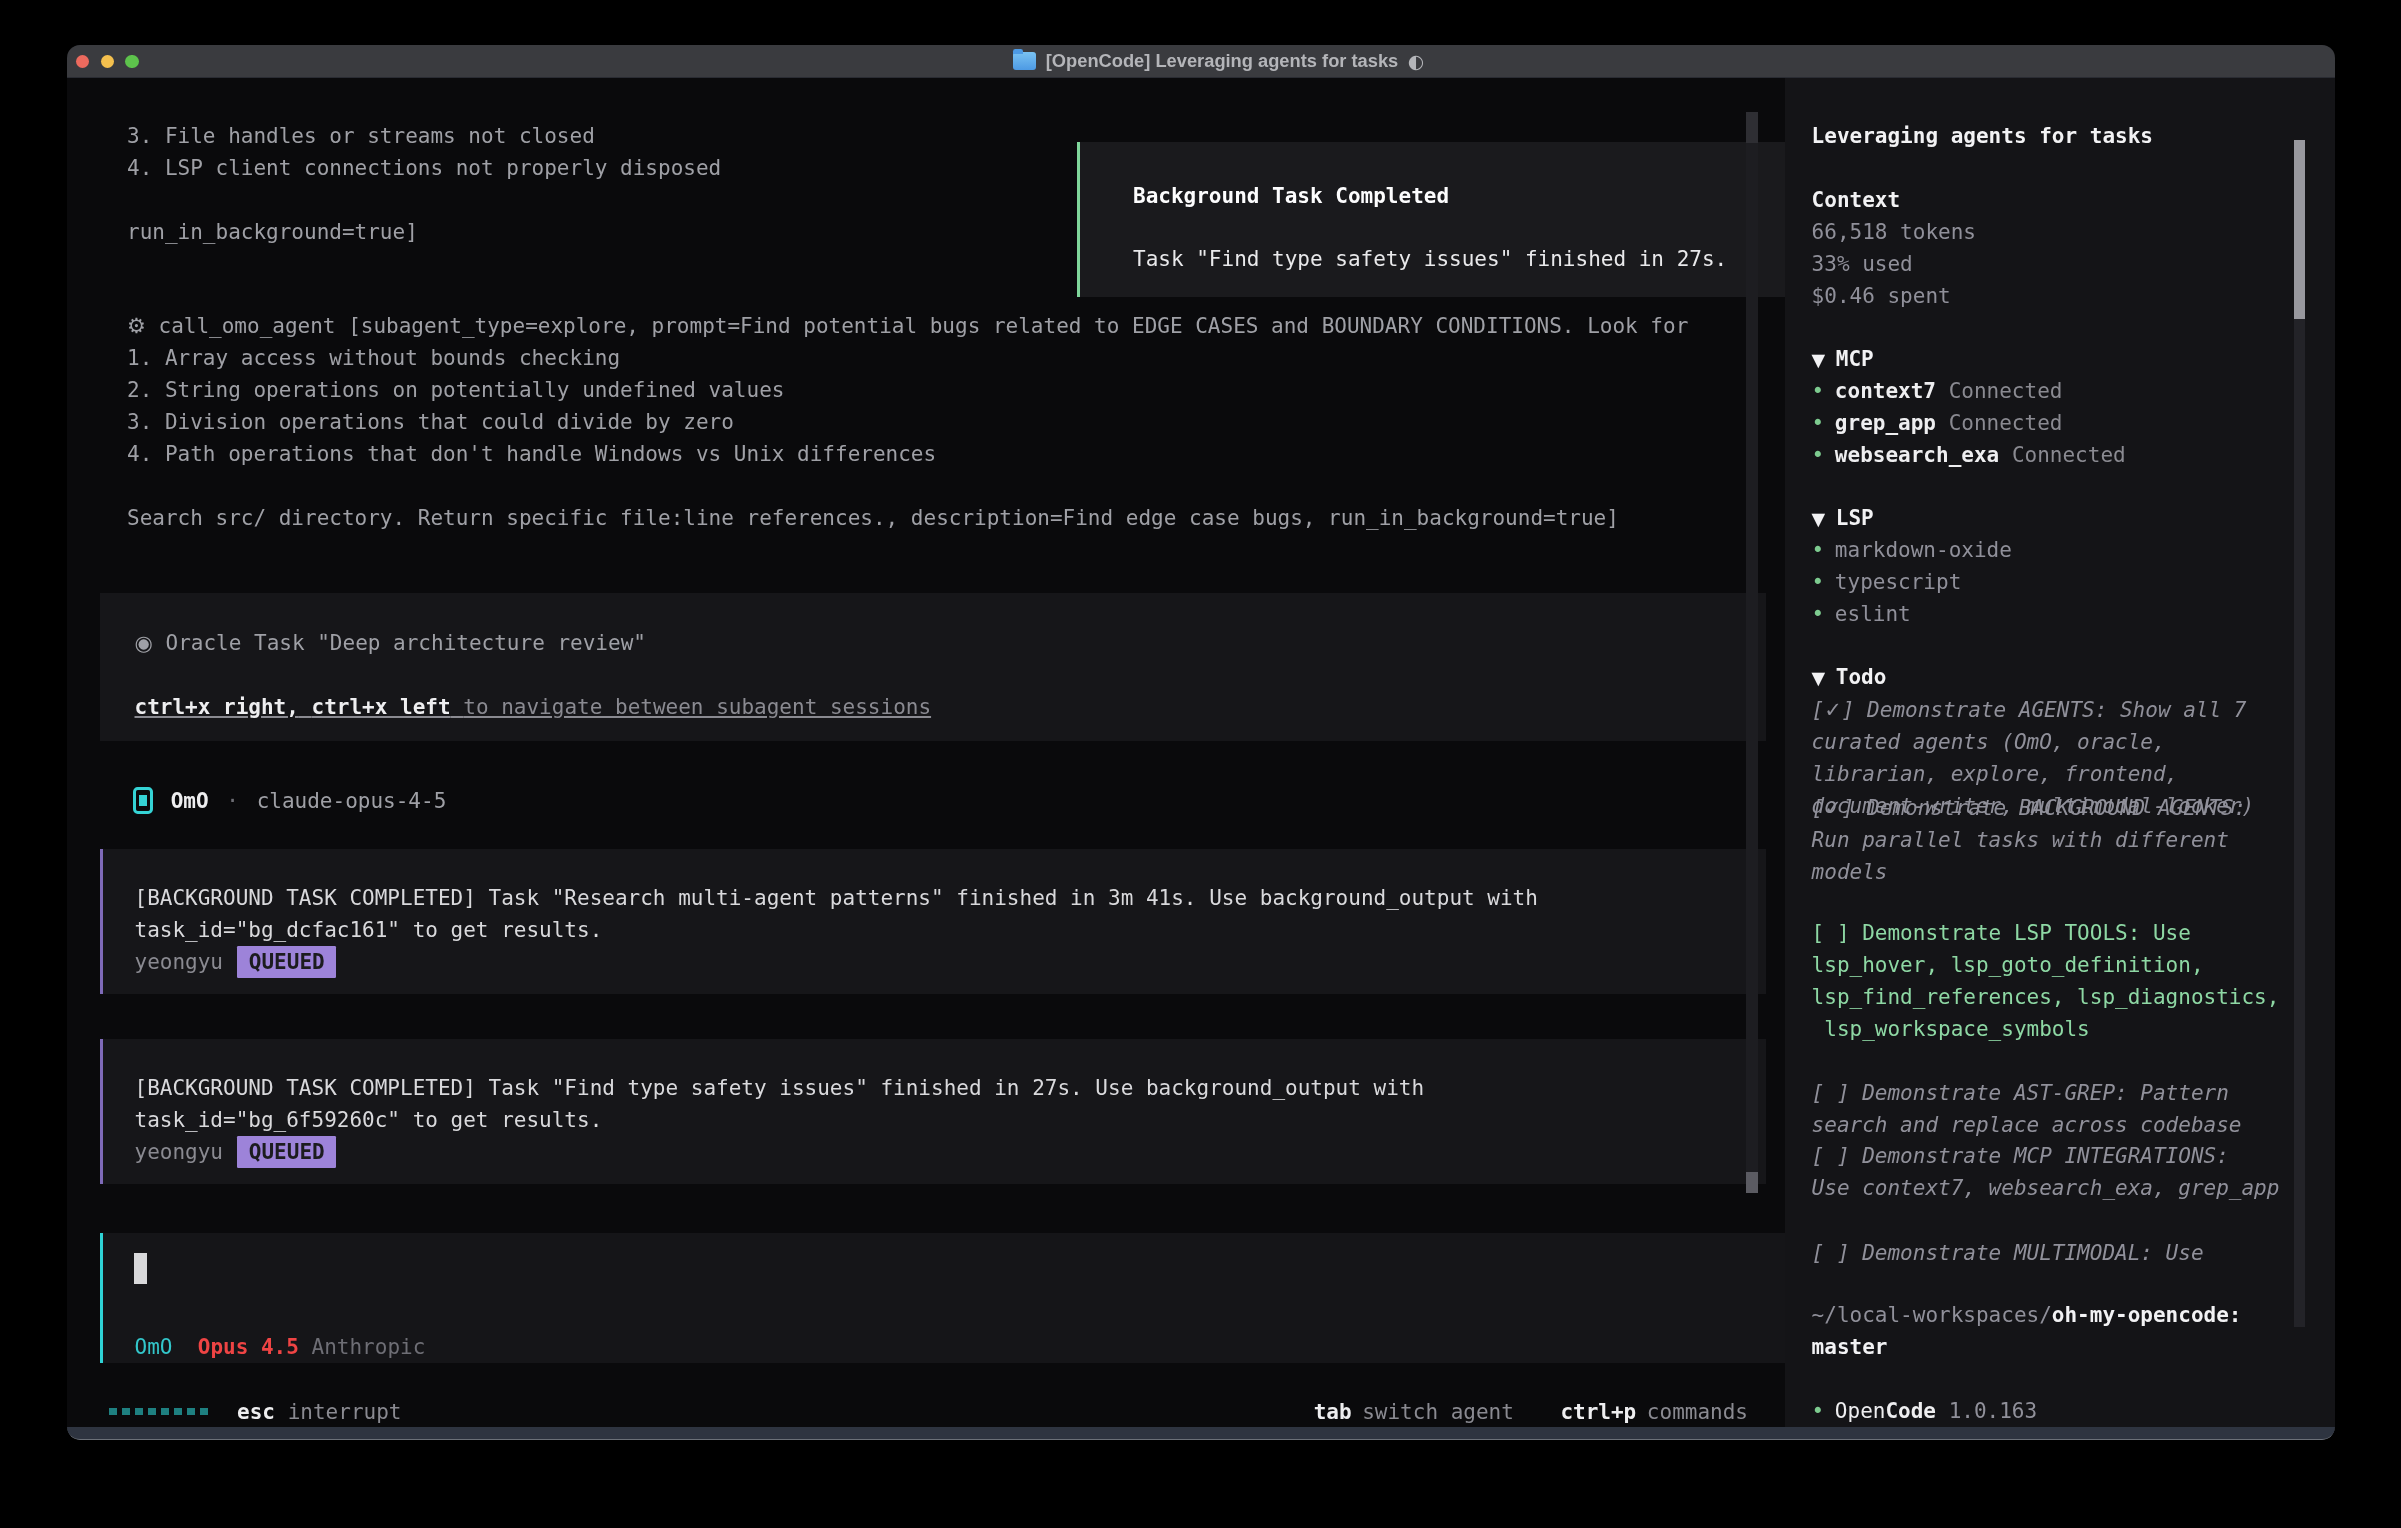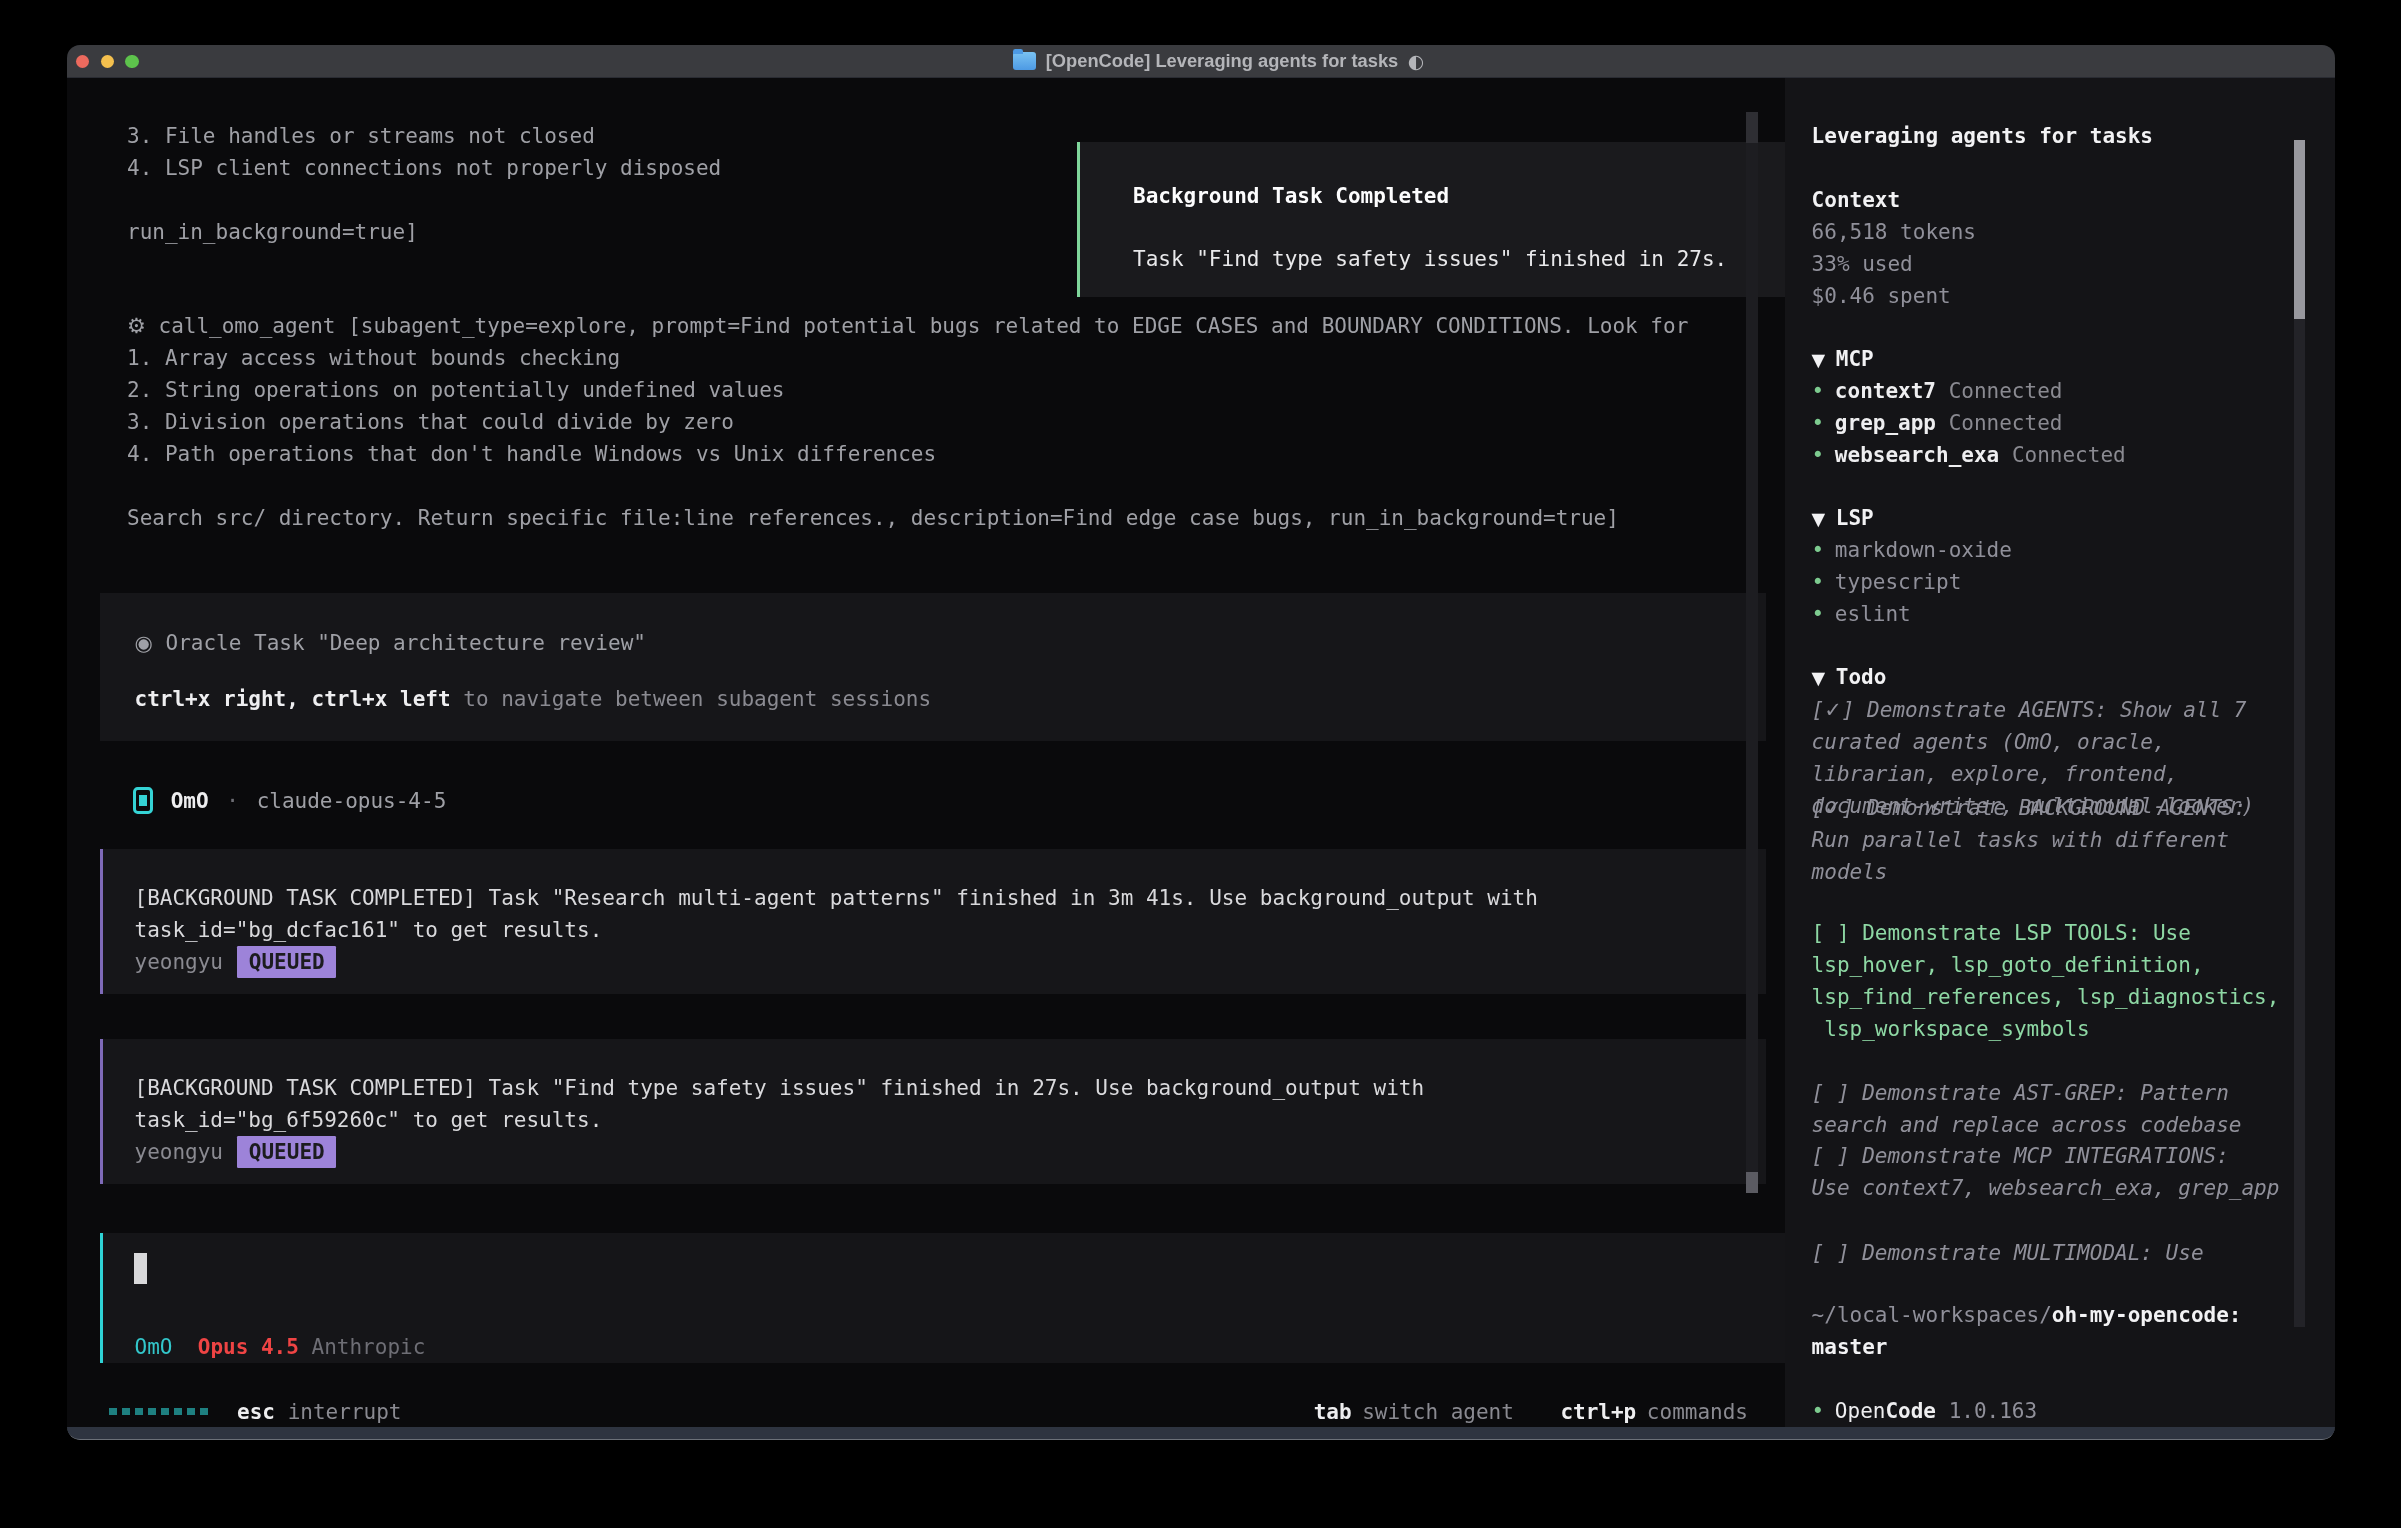--- a/index.html
+++ b/index.html
@@ -56,21 +56,21 @@
   }
   .notif-title { font-weight:bold; color:#fdfdfe; }
   .notif-body  { color:#e9e9eb; margin-top:31px; }
 
   
   .oracle {
     position:absolute; left:32.5px; top:515px; width:1666px; height:148px;
     background:#161619; padding:34px 0 0 35px;
   }
   .oracle-title { color:#9fa0a6; }
-  .oracle-hint  { margin-top:24px; color:#8a8a91; }
+  .oracle-hint  { margin-top:32px; color:#8a8a91;text-decoration:underline; }
   .oracle-icon  { font-family:"DejaVu Sans",sans-serif; }
 
   
   .agent-header {
     position:absolute; left:66px; top:707px; height:32px;
     display:flex; align-items:center; gap:17.7px;
   }
   .agent-badge-icon {
     width:20px; height:27px; border:3.5px solid #35d3d5; border-radius:4.7px;
     display:flex; align-items:center; justify-content:center; background:#0a0a0c;

